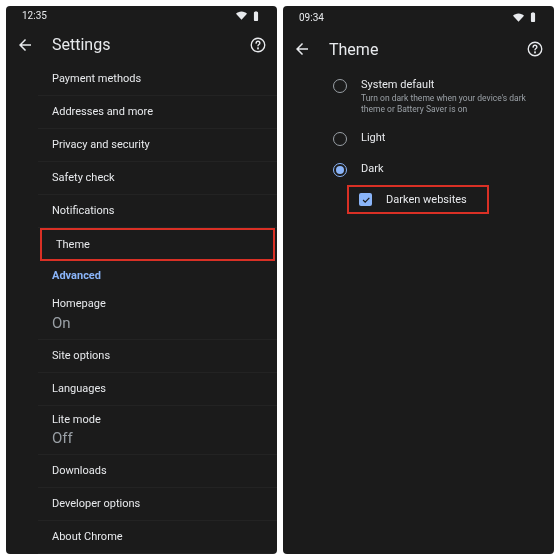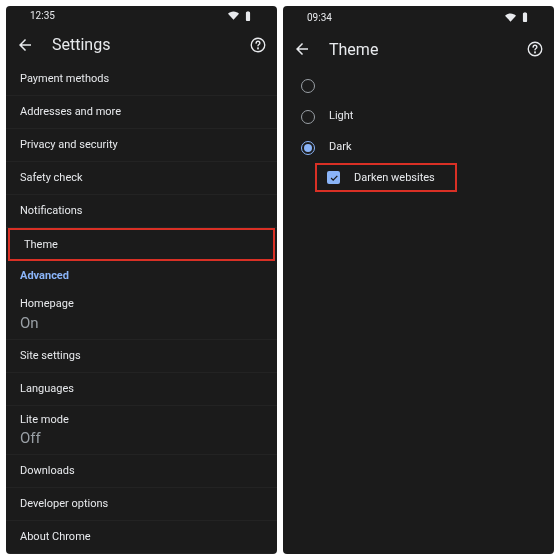--- a/index.html
+++ b/index.html
@@ -20,35 +20,35 @@
     display: flex;
     flex-direction: column;
     overflow: hidden;
     position: relative;
   }
   .statusbar {
     display: flex;
     justify-content: space-between;
     align-items: center;
     height: 22px;
-    padding: 0 24px;
+    padding: 0 16px;
     font-size: 10px;
     color: #e8eaed;
   }
   .status-icons { display: flex; align-items: center; gap: 4px; }
   .appbar {
     display: flex;
     align-items: center;
     height: 42px;
     padding: 0 10px;
     gap: 18px;
   }
   .appbar .title { font-size: 16px; font-weight: 400; color: #e8eaed; }
   .appbar .spacer { flex: 1; }
-  .list { display: flex; flex-direction: column; }
+  .list { display: flex; flex-direction: column; padding-left: 32px; }
   .row {
     display: flex;
     flex-direction: column;
     justify-content: center;
     min-height: 33px;
     padding: 7px 14px;
     border-bottom: 1px solid rgba(255,255,255,0.04);
   }
   .row .label { font-size: 11px; color: #e8eaed; line-height: 1.3; }
   .row .sub { font-size: 15px; color: #9aa0a6; margin-top: 2px; }
@@ -142,21 +142,21 @@
       </div>
     <div class="row highlight-red">
         <span class="label">Theme</span>
       </div>
     <div class="section-header">Advanced</div>
     <div class="row">
         <span class="label">Homepage</span>
         <span class="sub">On</span>
       </div>
     <div class="row">
-        <span class="label">Site settings</span>
+        <span class="label">Site options</span>
       </div>
     <div class="row">
         <span class="label">Languages</span>
       </div>
     <div class="row">
         <span class="label">Lite mode</span>
         <span class="sub">Off</span>
       </div>
     <div class="row">
         <span class="label">Downloads</span>
@@ -190,20 +190,24 @@
     <span class="spacer"></span>
     <svg class="help-svg" viewBox="0 0 24 24" stroke-width="1.8">
         <circle cx="12" cy="12" r="9"></circle>
         <path d="M9.5 9.5a2.5 2.5 0 115 0c0 1.5-2.5 2-2.5 3.5" stroke-linecap="round"></path>
         <circle cx="12" cy="16.5" r="0.5" fill="#e8eaed"></circle>
       </svg>
   </div>
   <div class="list">
     <div class="radio-row">
       <div class="radio"></div>
+      <div class="radio-content">
+        <div class="label">System default</div>
+        <div class="desc">Turn on dark theme when your device's dark theme or Battery Saver is on</div>
+      </div>
     </div>
     <div class="radio-row">
       <div class="radio"></div>
       <div class="radio-content">
           <div class="label">Light</div>
         </div>
     </div>
     <div class="radio-row">
       <div class="radio selected"></div>
       <div class="radio-content">

